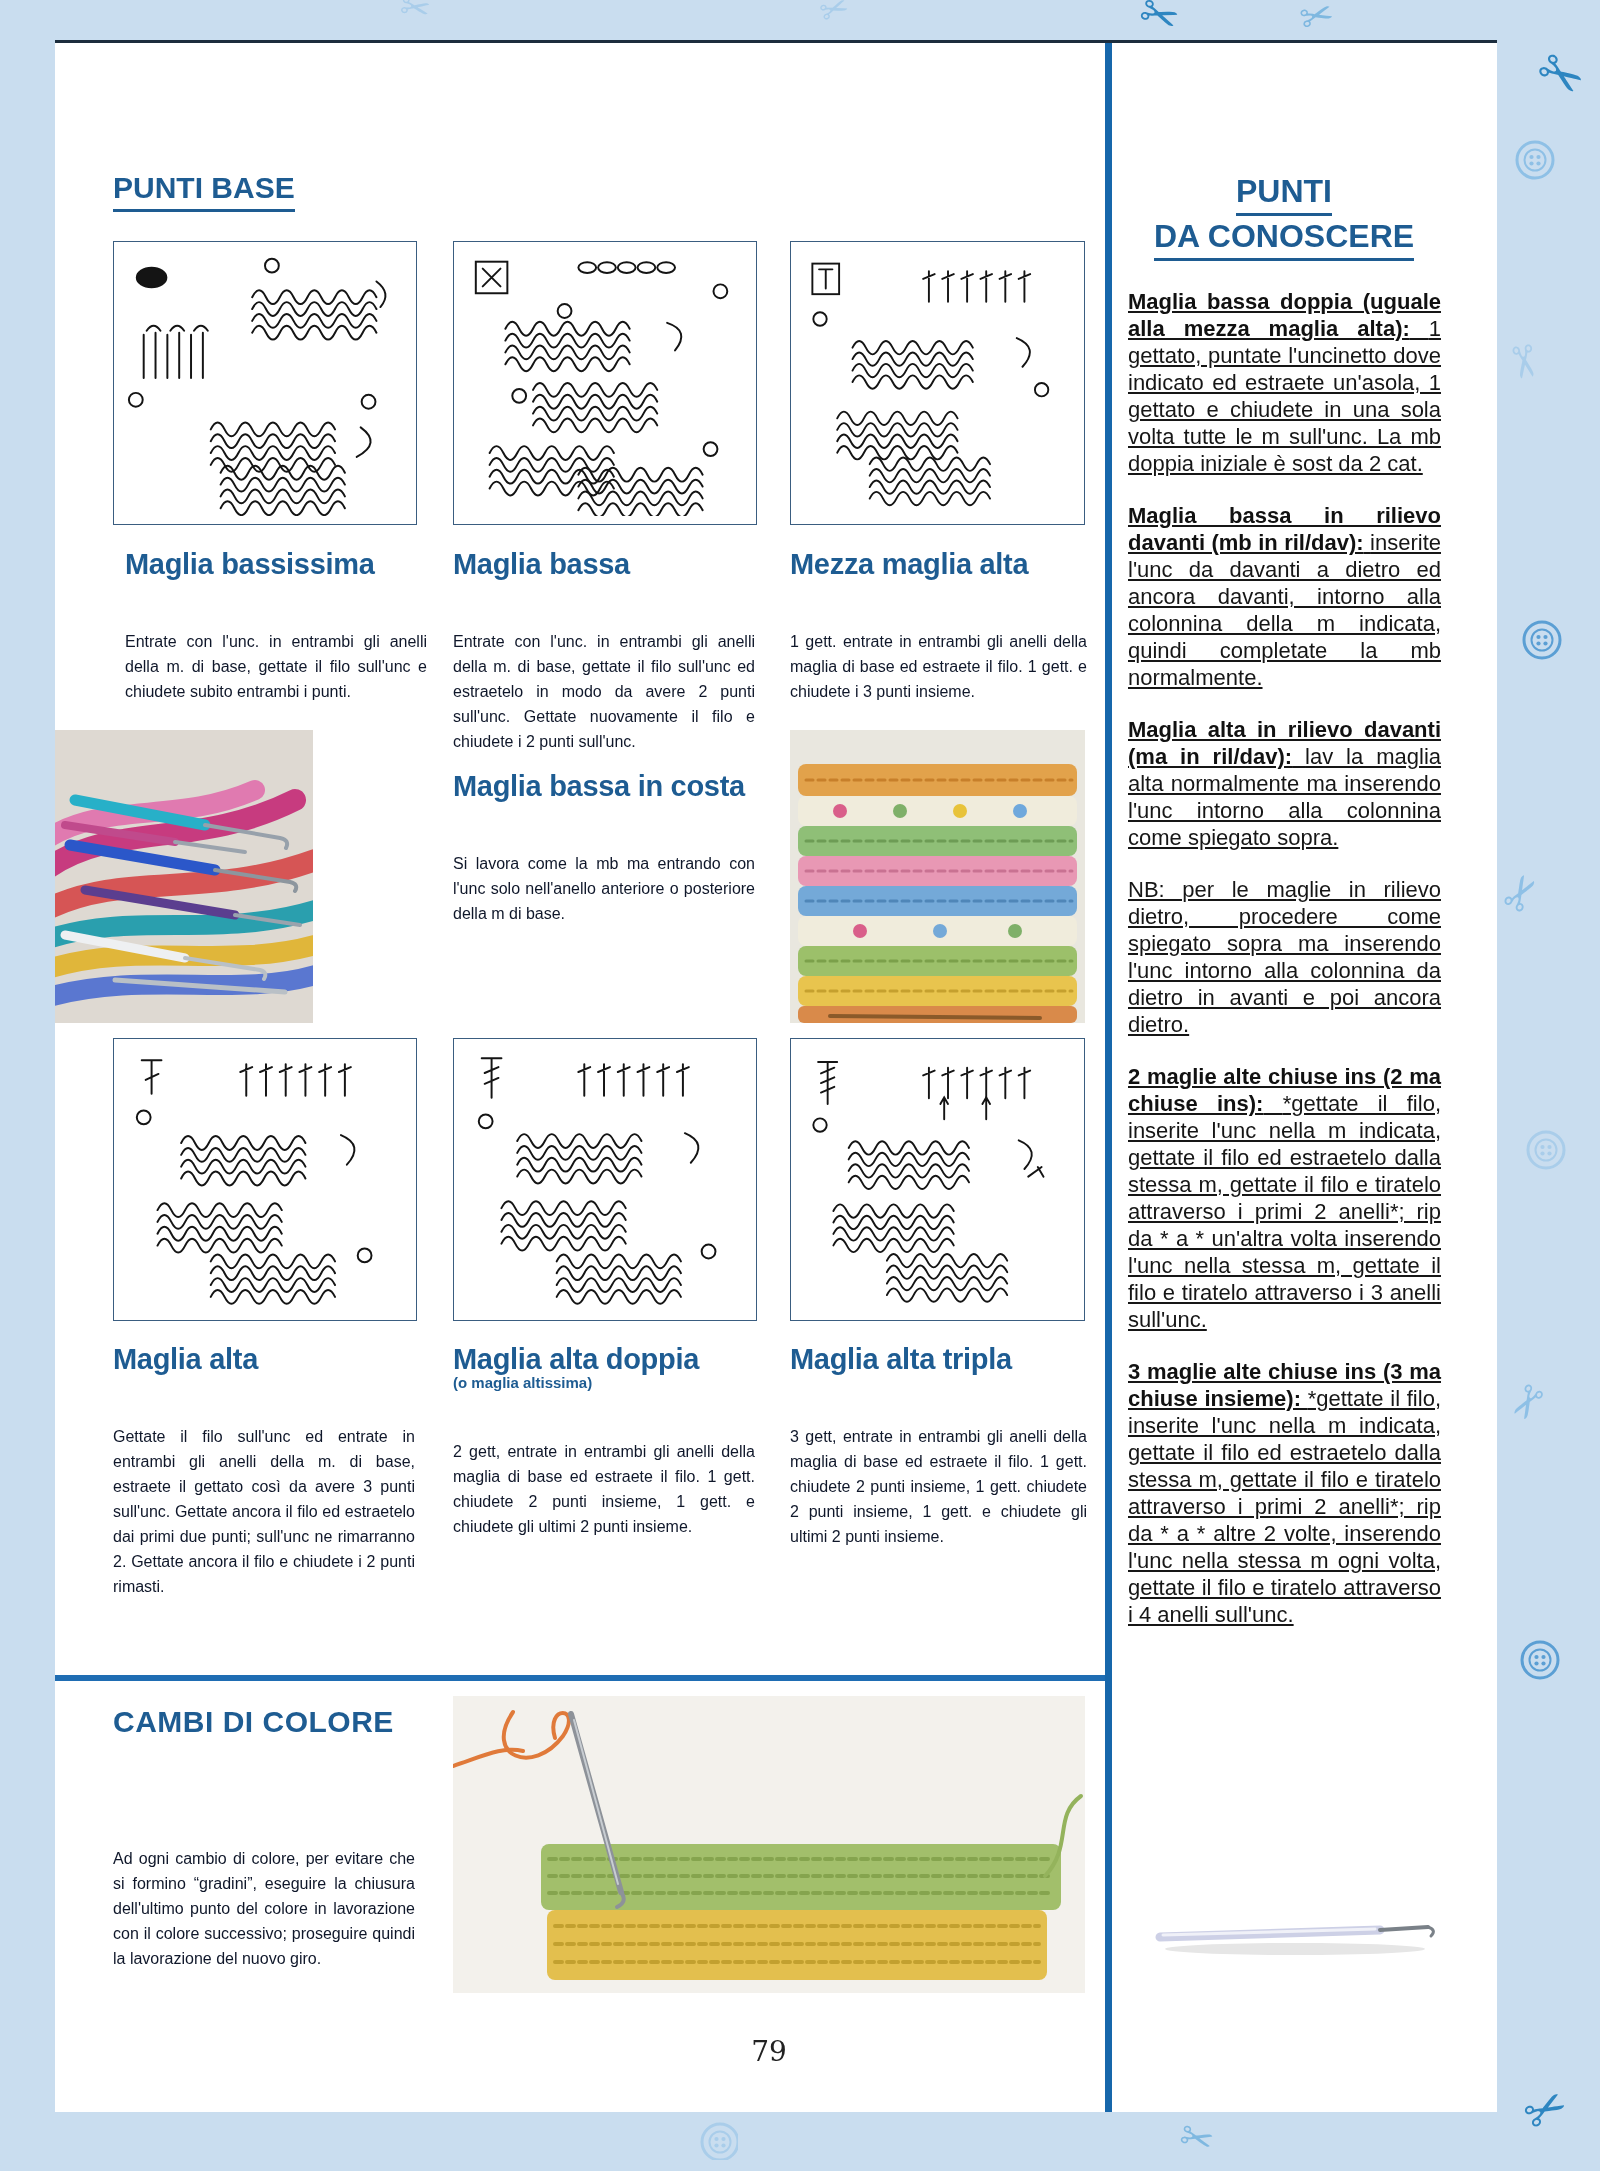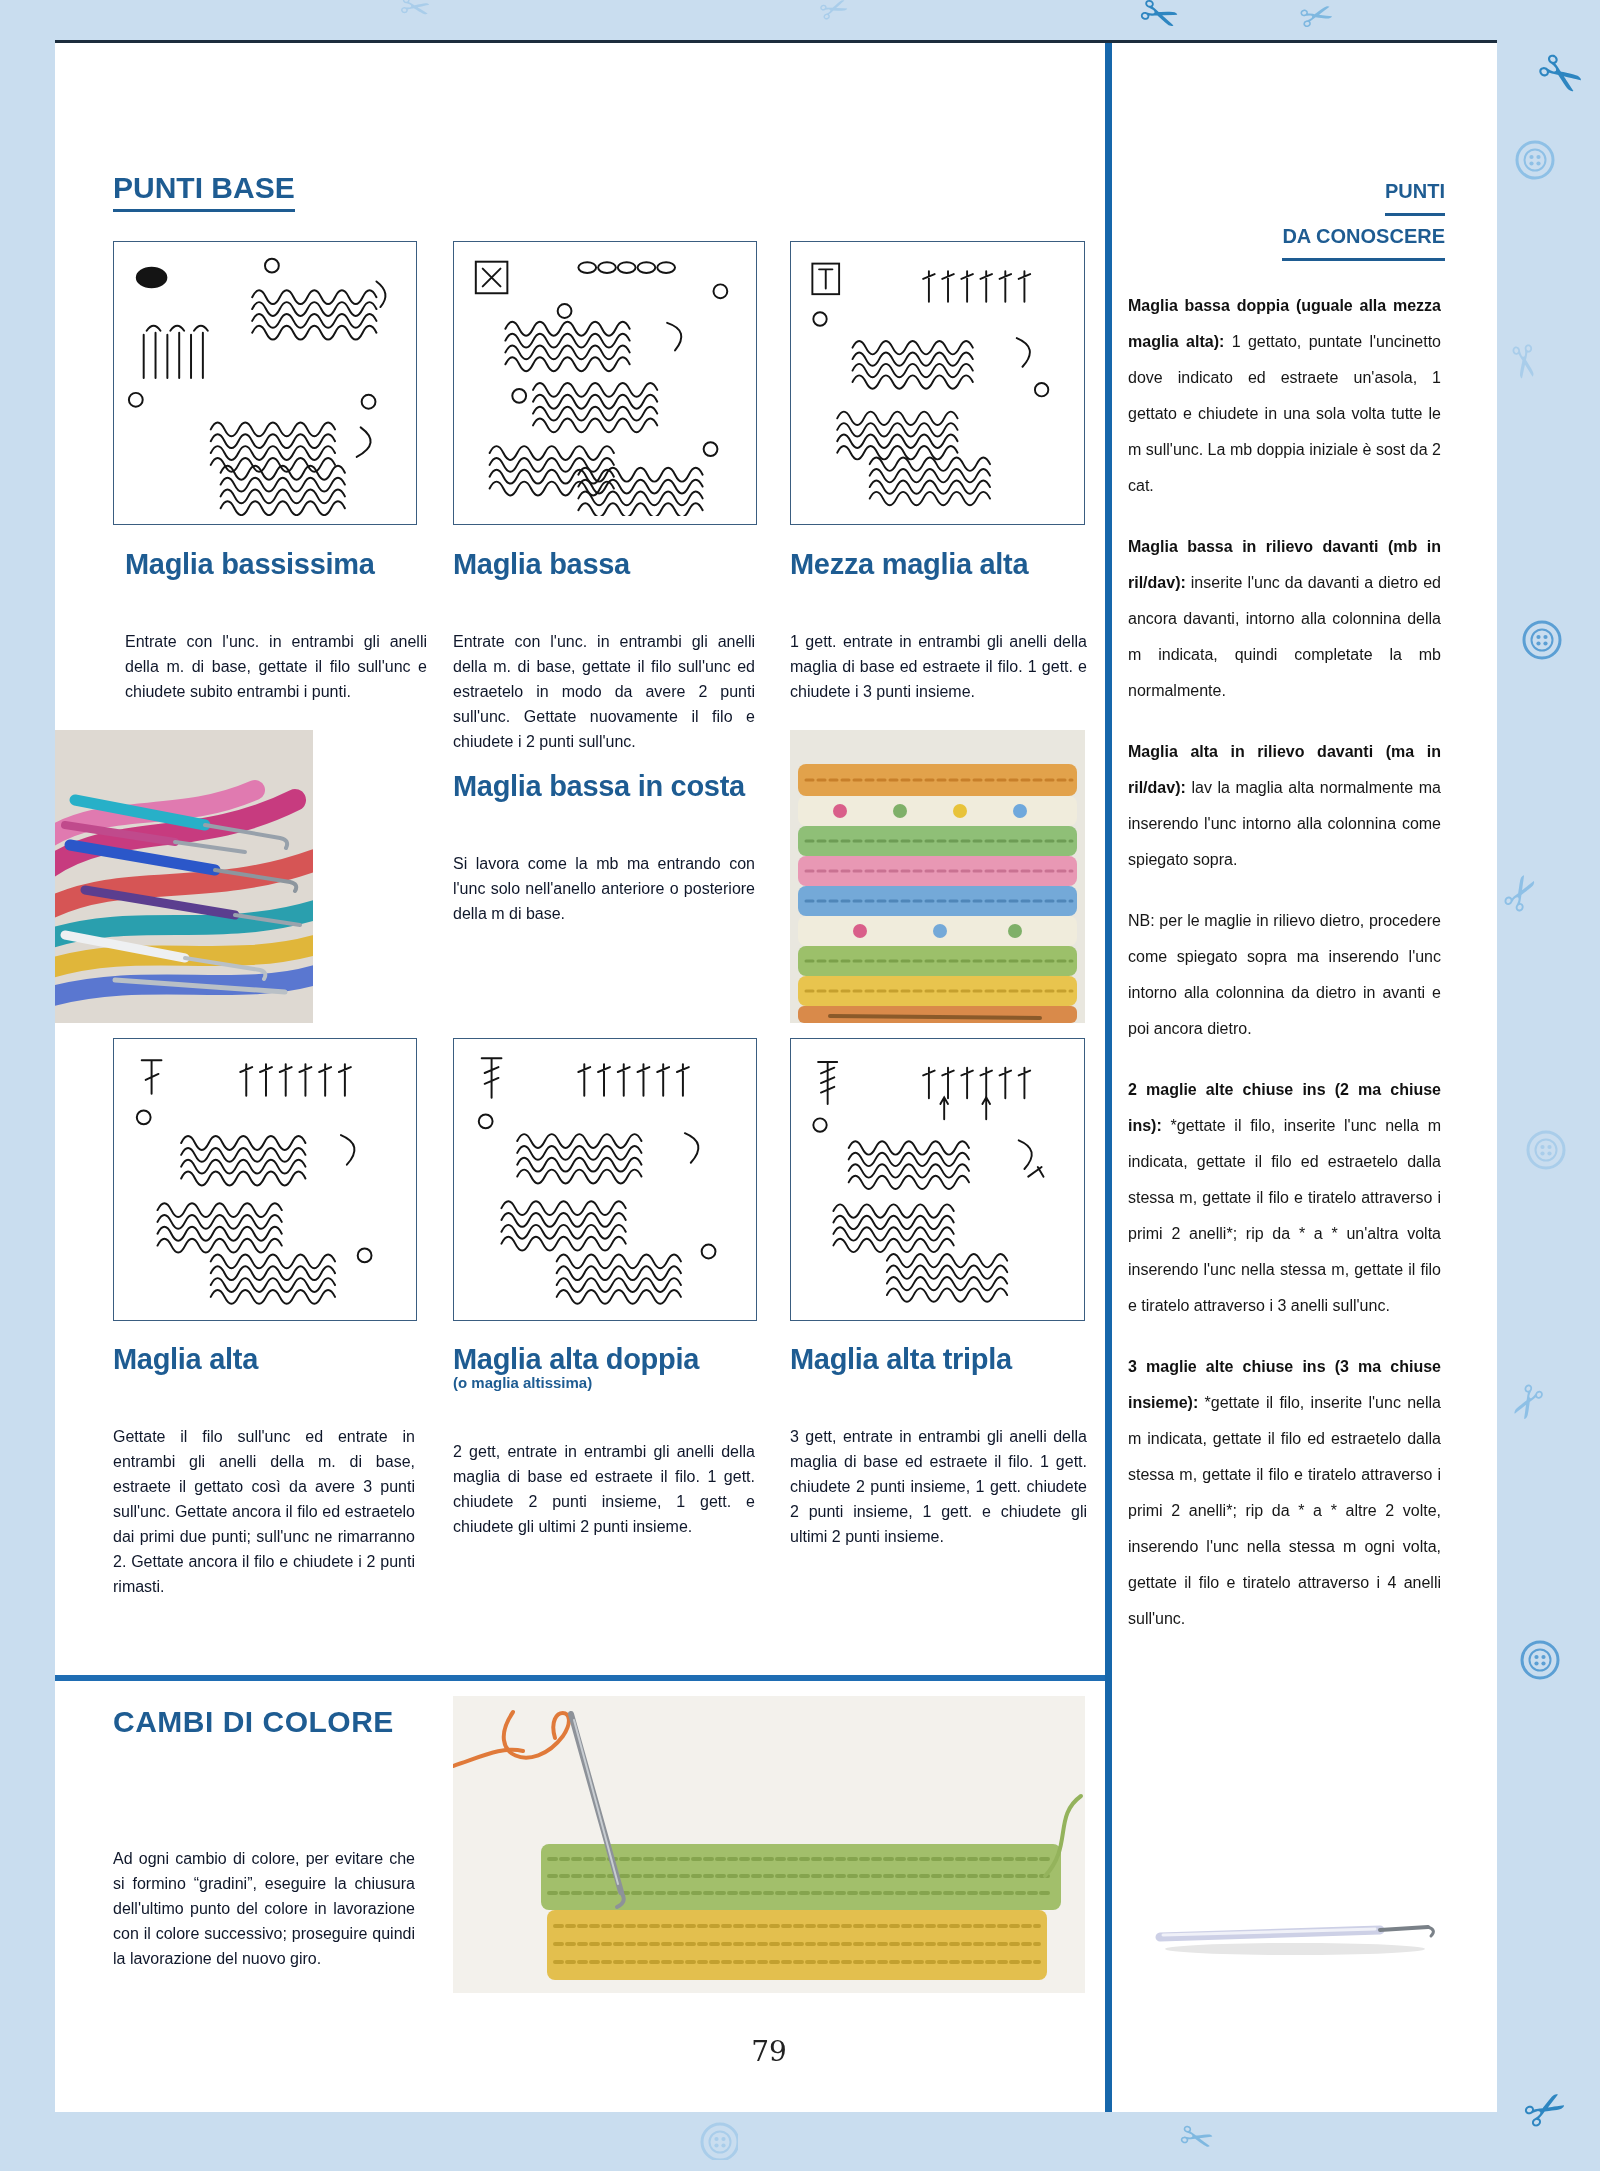--- a/index.html
+++ b/index.html
@@ -20,23 +20,23 @@
   .main-title { font-size:30px; font-weight:bold; color:#1e5c92; text-align:left; }
   .u-line { display:inline-block; border-bottom:3px solid #1e5c92; padding-bottom:4px; }
   .stitch-h { font-size:29px; font-weight:bold; color:#1e5c92; letter-spacing:-0.3px; margin-bottom:7px; }
   .stitch-sub { font-size:15px; font-weight:bold; color:#1e5c92; margin:-4px 0 7px 0; }
   .body-text { font-size:16px; line-height:25px; color:#0f172a; text-align:justify;margin-top:48px; }
   .mt { margin-top:16px; }
   .cambi-h { font-size:30px; font-weight:bold; color:#1e5c92; letter-spacing:0.5px; }
   .page-num { font-family:"DejaVu Serif", serif; font-size:28px; color:#222; text-align:center; }
 
   
-  .sb-title { font-size:20px; font-weight:bold; color:#1e5c92; text-align:right; line-height:40px; }
+  .sb-title { font-size:32px; font-weight:bold; color:#1e5c92; text-align:center; line-height:40px; }
   .sb-title .u-line { border-bottom-width:3px; padding-bottom:2px; }
-  .sb-para { font-size:16px; line-height:36px; color:#161616; text-align:justify; margin-bottom:25px; }
+  .sb-para { font-size:22px; line-height:27px; color:#161616; text-align:justify; margin-bottom:25px;text-decoration:underline; }
   .sb-para b { color:#111; }
 
   
   .v-divider { position:absolute; left:1050px; top:0; width:7px; height:100%; background:#1767ab; }
   .h-rule { position:absolute; left:0; top:1632px; width:1050px; height:6px; background:#1f6db3; }
 
   
   .dbox { background:#fff; border:1px solid #3a5d80; padding:8px; }
   .dbox svg { width:100%; height:100%; }
 

